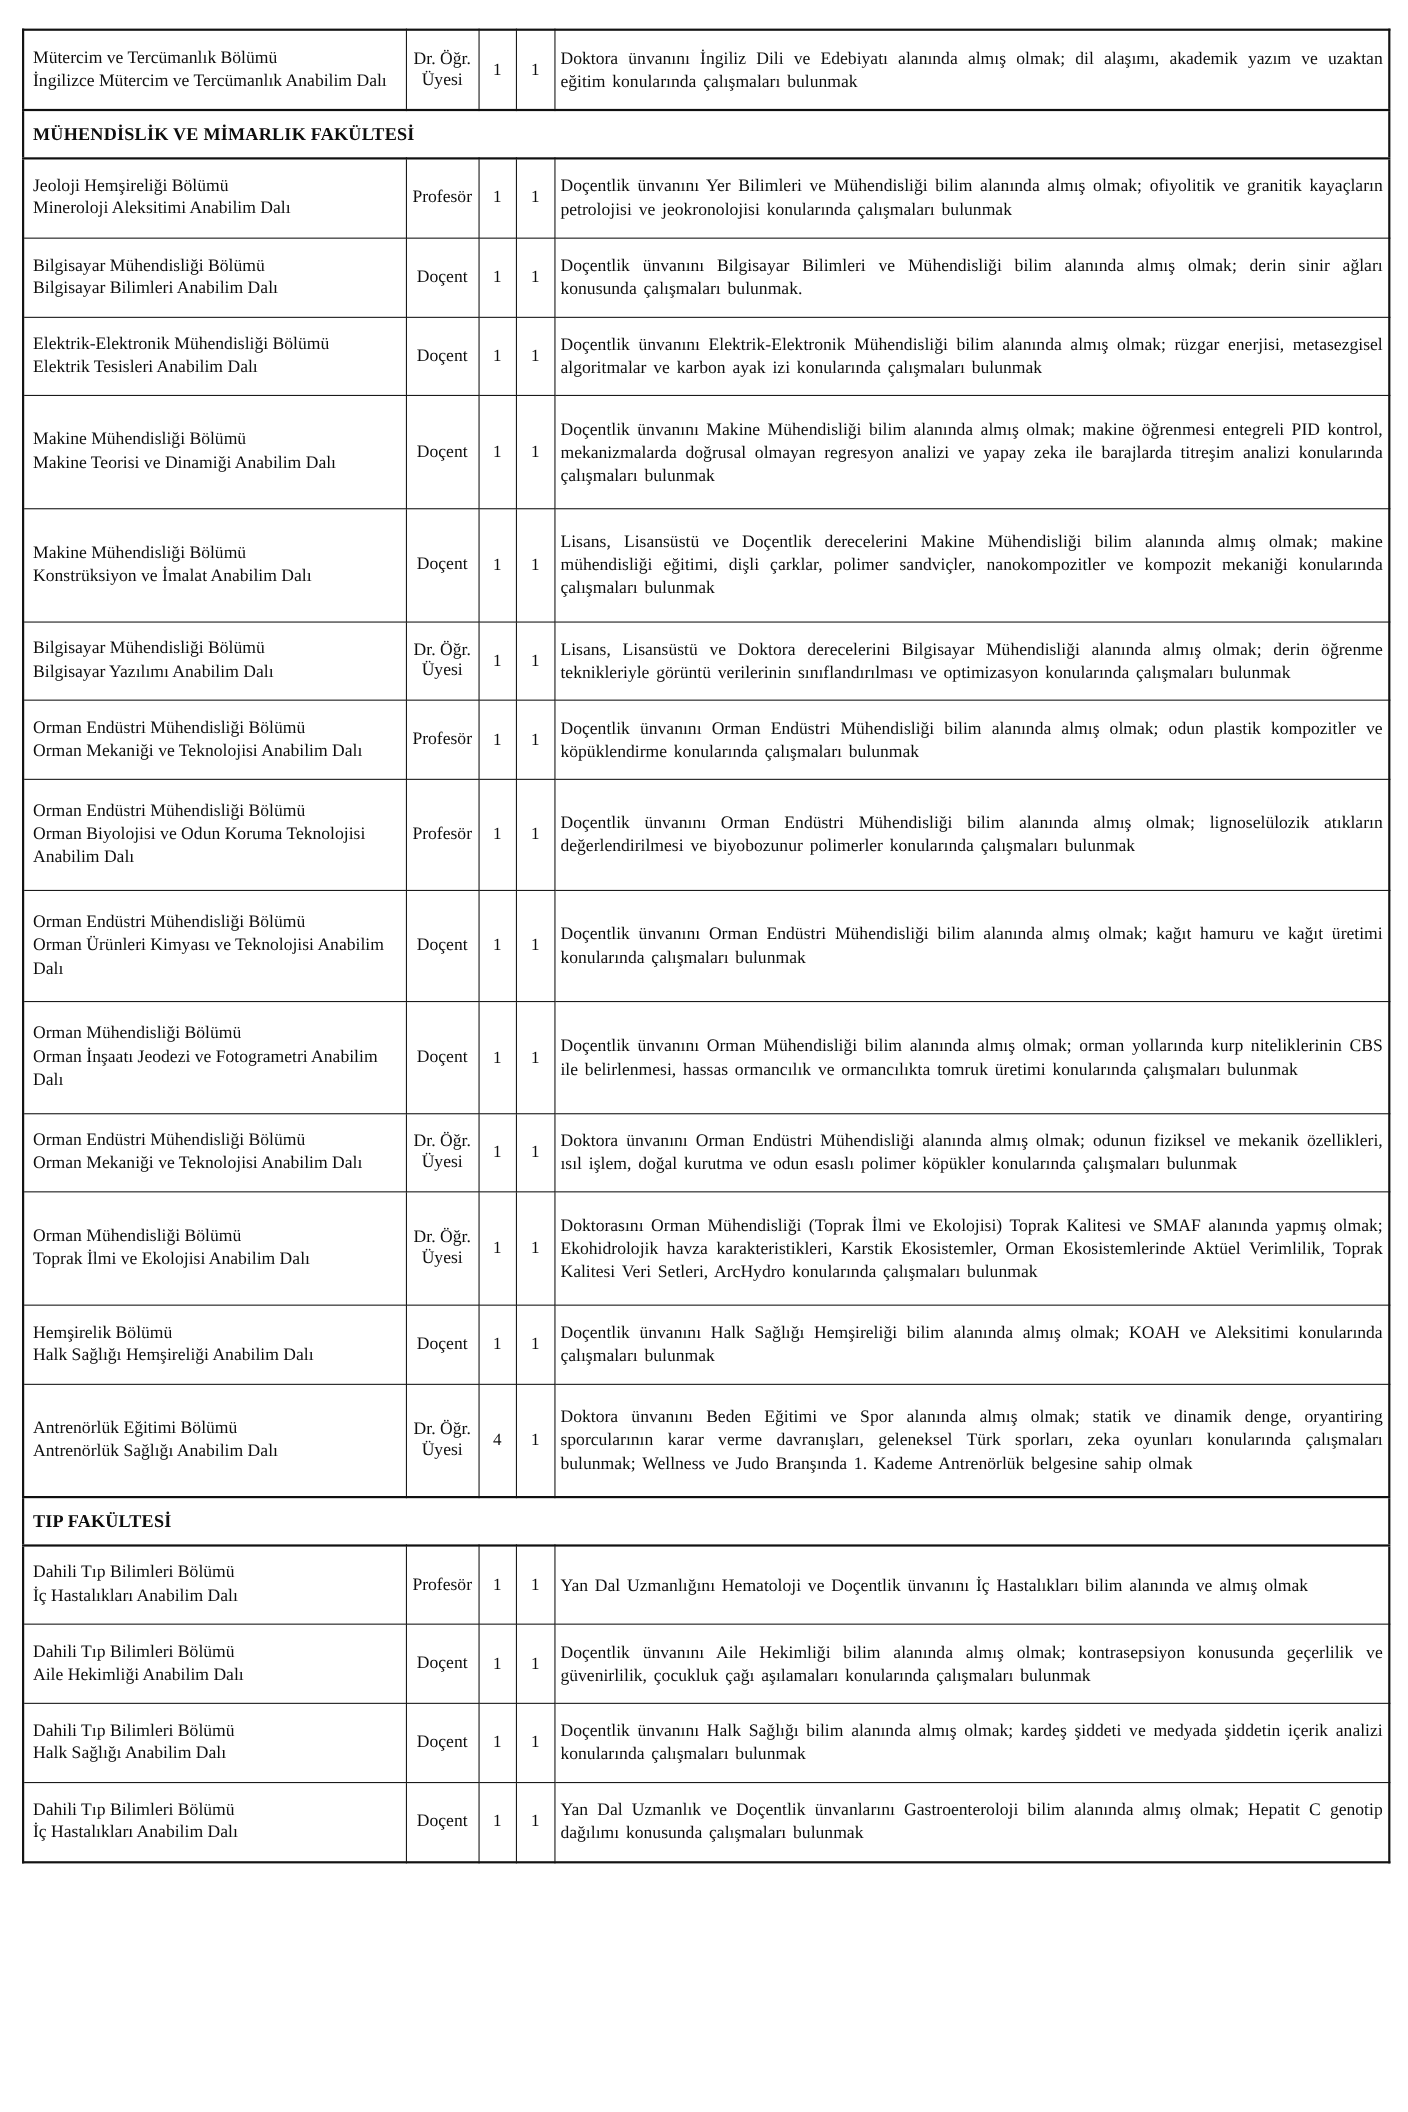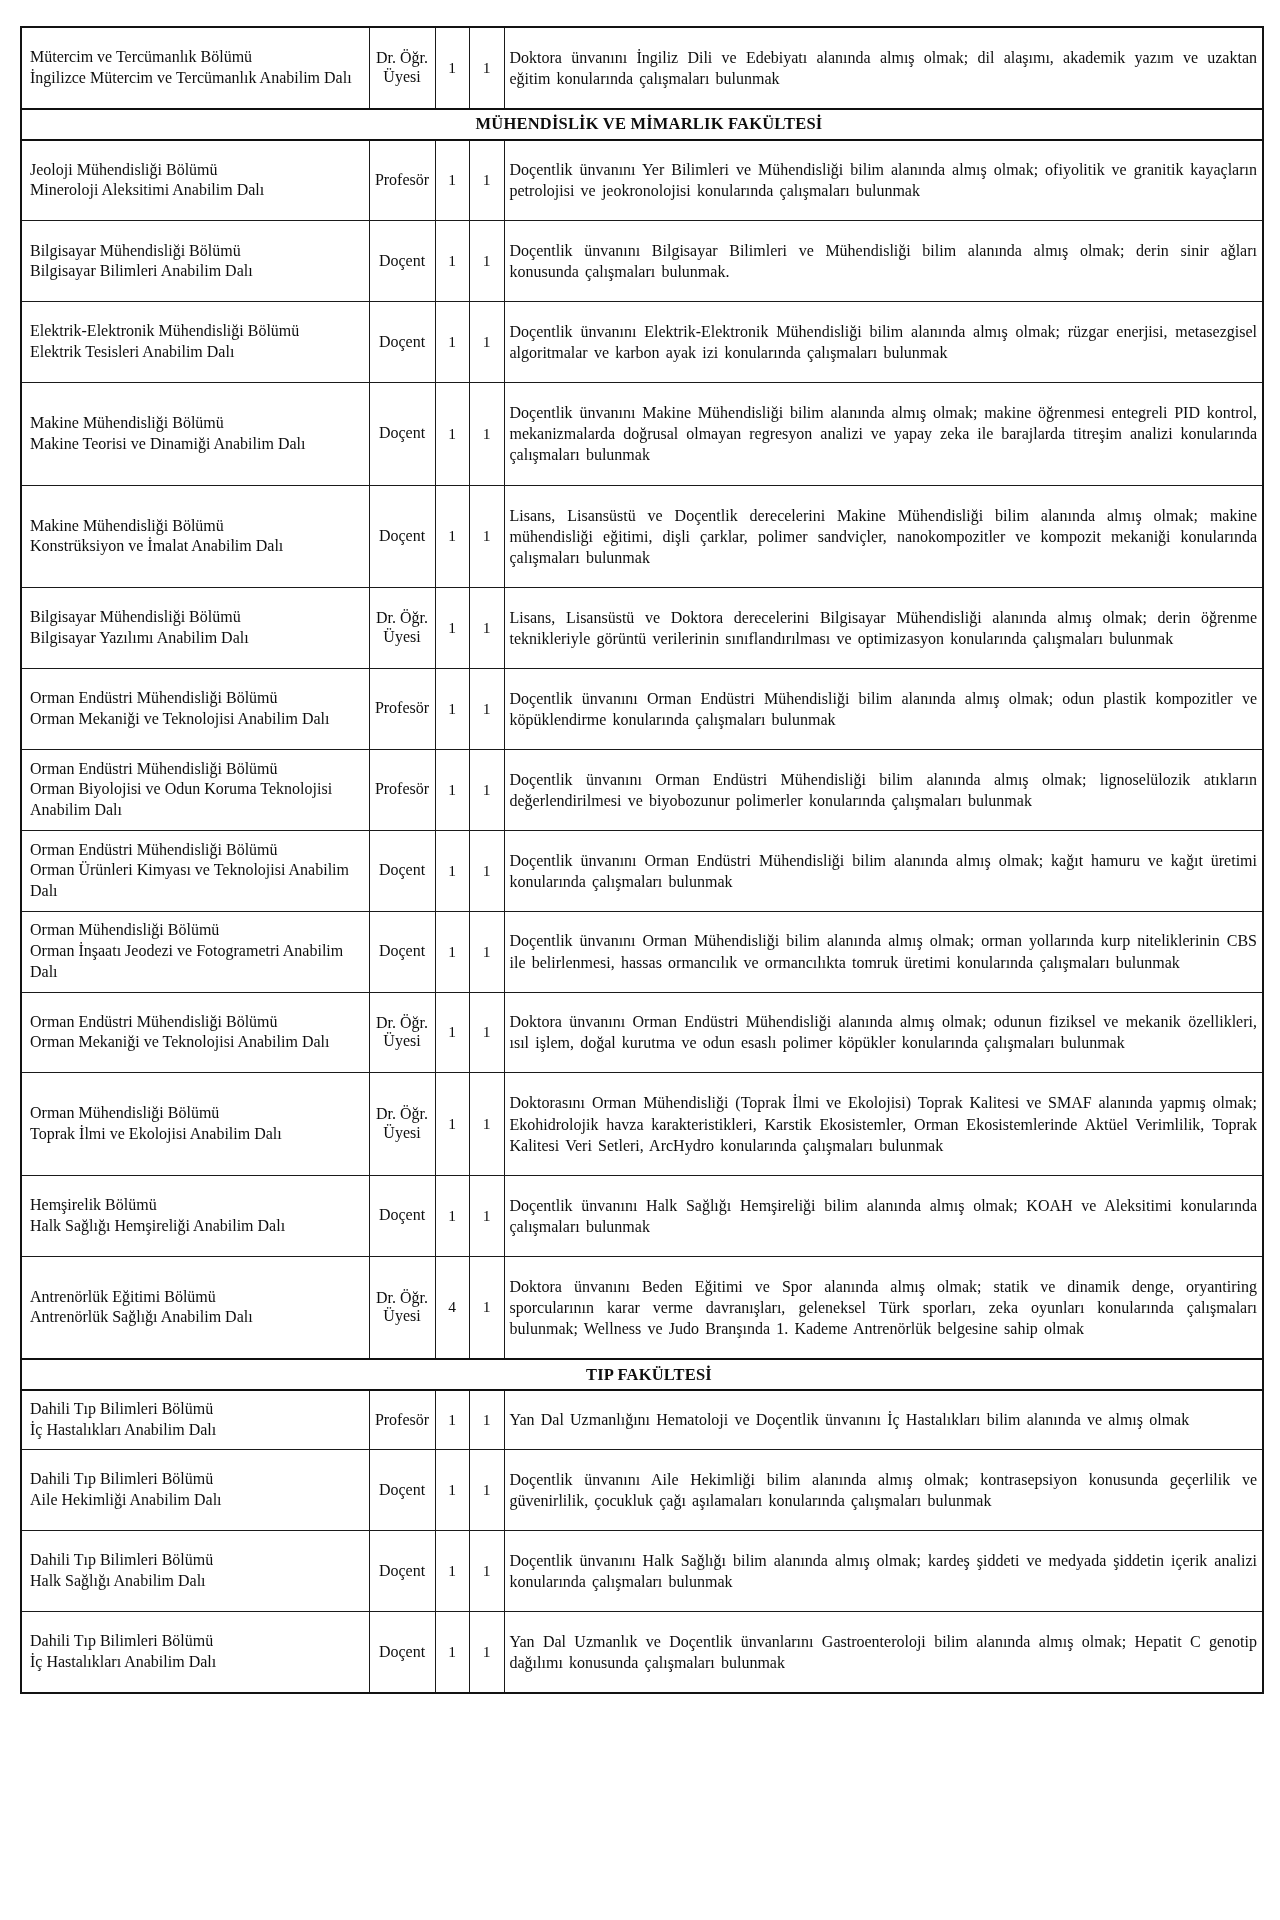--- a/index.html
+++ b/index.html
@@ -27,29 +27,29 @@
   col.c-title{width:66px;}
   col.c-n1{width:34px;}
   col.c-n2{width:35px;}
   col.c-desc{width:759px;}
   td.dept{font-size:16px;line-height:1.3;padding-left:8px;}
   td.dept .line{display:block;}
   td.title-cell{text-align:center;font-size:16px;line-height:1.18;padding:2px 1px;margin-top:22px;}
   td.num{text-align:center;font-size:15.5px;}
   td.desc{
     font-size:16px;line-height:1.32;text-align:justify;
-    padding:18px 5px;word-spacing:2.2px;border-radius:28px;
+    padding:3px 5px;word-spacing:2.2px;border-radius:28px;
   }
   tr.section-row td{
     border-top:2.2px solid #101010;
     border-bottom:2.2px solid #101010;
   }
   td.section-cell{
     font-weight:bold;font-size:16.5px;letter-spacing:.2px;
-    padding:4px 6px 4px 20px;white-space:nowrap;text-align:center;
+    padding:4px 6px 4px 8px;white-space:nowrap;
   }
 </style>
 </head>
 <body>
 
 <div class="page">
   <table class="positions">
     <colgroup>
       <col class="c-dept">
         <col class="c-title">
@@ -66,21 +66,21 @@
           <td class="title-cell">Dr. Öğr. Üyesi</td>
           <td class="num">1</td>
           <td class="num">1</td>
           <td class="desc">Doktora ünvanını İngiliz Dili ve Edebiyatı alanında almış olmak; dil alaşımı, akademik yazım ve uzaktan eğitim konularında çalışmaları bulunmak</td>
         </tr>
         <tr class="section-row">
           <td class="section-cell" colspan="5">MÜHENDİSLİK VE MİMARLIK FAKÜLTESİ</td>
         </tr>
         <tr>
           <td class="dept">
-            <span class="line">Jeoloji Mühendisliği Bölümü</span>
+            <span class="line">Jeoloji Hemşireliği Bölümü</span>
             <span class="line">Mineroloji Aleksitimi Anabilim Dalı</span>
           </td>
           <td class="title-cell">Profesör</td>
           <td class="num">1</td>
           <td class="num">1</td>
           <td class="desc">Doçentlik ünvanını Yer Bilimleri ve Mühendisliği bilim alanında almış olmak; ofiyolitik ve granitik kayaçların petrolojisi ve jeokronolojisi konularında çalışmaları bulunmak</td>
         </tr>
         <tr>
           <td class="dept">
             <span class="line">Bilgisayar Mühendisliği Bölümü</span>

